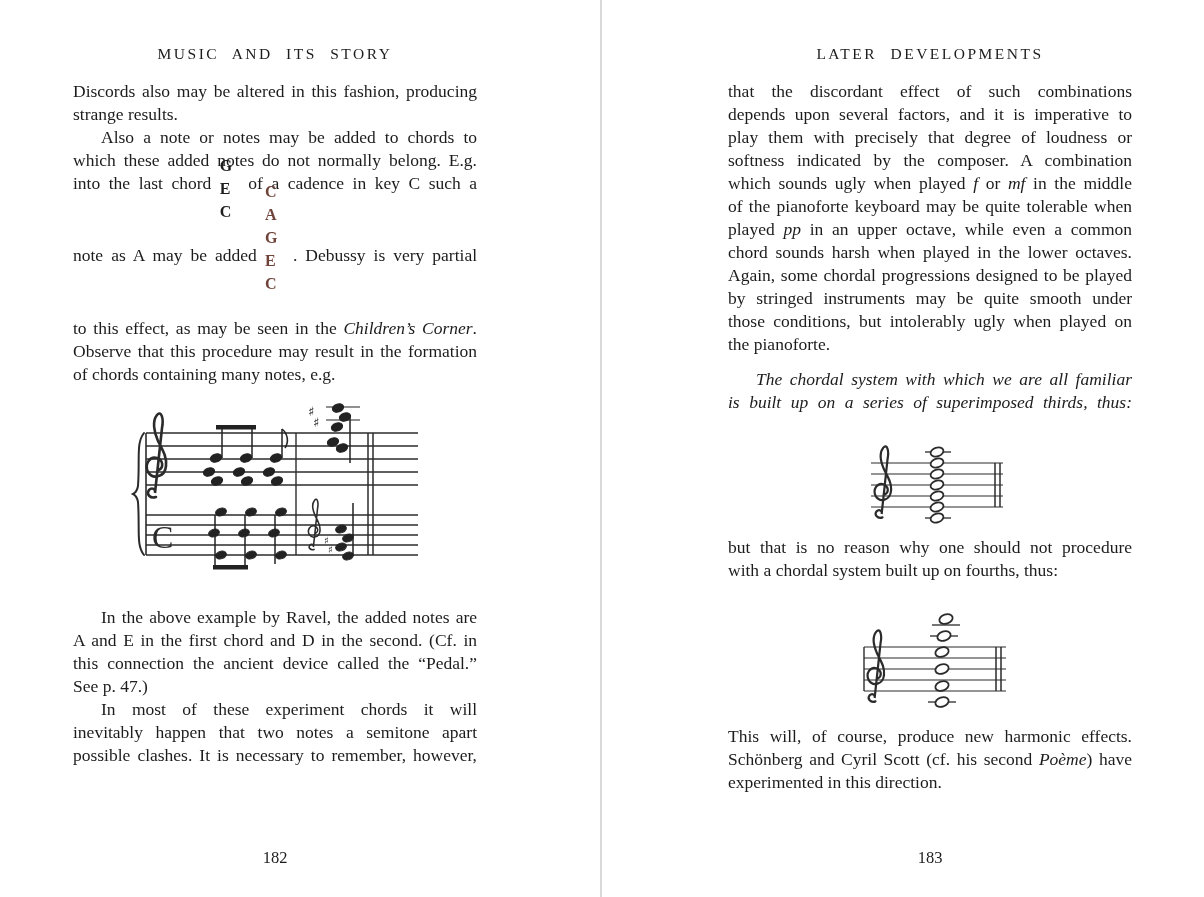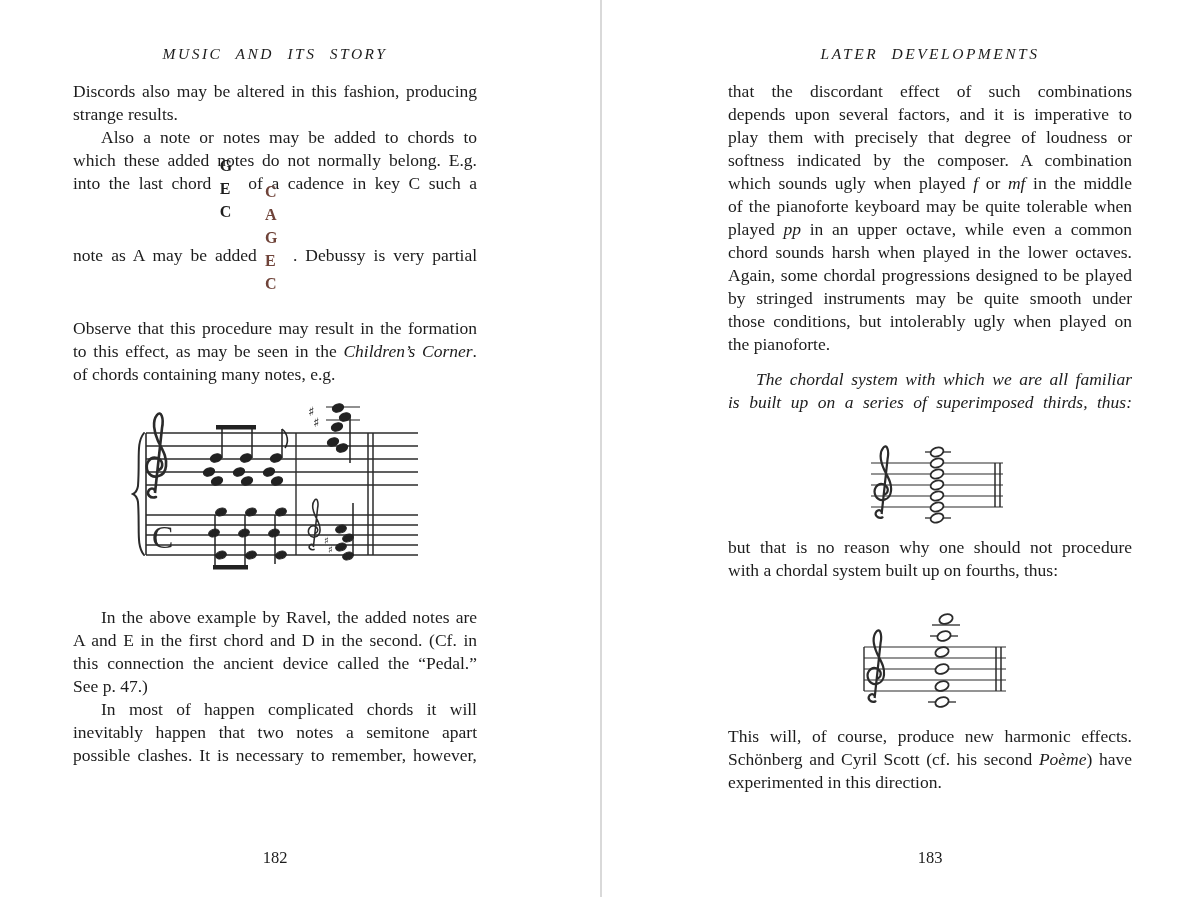--- a/index.html
+++ b/index.html
@@ -5,21 +5,21 @@
   html,body{margin:0;padding:0;}
   body{
     width:1204px;height:897px;position:relative;background:#ffffff;
     font-family:"Liberation Serif", serif;color:#1c1c1c;overflow:hidden;
   }
   .divider{position:absolute;left:600px;top:0;width:2px;height:897px;background:#d9d9d9;}
   .page{position:absolute;top:44px;width:404px;height:853px;}
   .page.left{left:73px;}
   .page.right{left:728px;}
   .page-header{
-    font-style:italic;font-size:15.5px;line-height:20px;letter-spacing:2.5px;word-spacing:7px;
+    font-size:15.5px;line-height:20px;letter-spacing:2.5px;word-spacing:7px;
     text-align:center;white-space:nowrap;
   }
   .para{font-size:17.5px;}
   .line{
     line-height:23px;text-align:justify;text-align-last:justify;
     -moz-text-align-last:justify;
   }
   .line.last{text-align-last:left;-moz-text-align-last:left;}
   .line.indent{text-indent:28px;}
   .para{margin-top:0;}
@@ -58,22 +58,22 @@
             <span class="cl">E</span>
             <span class="cl">C</span>
           </span></span> <span>of a cadence in key C such a</span></div>
       <div class="line" style="margin-bottom: 50px;"><span>note as A may be added</span> <span class="stack stack2"><span class="col" style="color: rgb(111, 67, 57);">
             <span class="cl">C</span>
             <span class="cl">A</span>
             <span class="cl">G</span>
             <span class="cl">E</span>
             <span class="cl">C</span>
           </span></span> <span>. Debussy is very partial</span></div>
+      <div class="line">to this effect, as may be seen in the <i>Children’s Corner</i>.</div>
       <div class="line">Observe that this procedure may result in the formation</div>
-      <div class="line">to this effect, as may be seen in the <i>Children’s Corner</i>.</div>
       <div class="line last">of chords containing many notes, e.g.</div>
     </div>
 
   <svg class="figure fig-ravel" width="290" height="185" viewBox="0 0 290 185">
     <defs>
       <path id="tclef" d="M30,99 C24,101 20,96 23,92 C26,89 30,91 29,95 L36,30 C38,20 35,12 31,17 C26,23 28,34 32,43 C37,53 41,59 40,68 C39,79 27,82 22,74 C18,66 24,58 31,60 C37,62 38,69 33,72" fill="none" stroke="#2b2b2b" stroke-width="2.6" stroke-linecap="round"></path>
     </defs>
     <g stroke="#2b2b2b" stroke-width="1.3">
 
       <line x1="16" y1="35" x2="288" y2="35"></line>
@@ -152,21 +152,21 @@
     <text class="sharp" x="198" y="155" font-size="10" fill="#222">♯</text>
   </svg>
 
   <div class="para">
       <div class="line indent">In the above example by Ravel, the added notes are</div>
       <div class="line">A and E in the first chord and D in the second. (Cf. in</div>
       <div class="line">this connection the ancient device called the “Pedal.”</div>
       <div class="line last">See p. 47.)</div>
     </div>
   <div class="para">
-      <div class="line indent">In most of happen complicated chords it will</div>
+      <div class="line indent">In most of these experiment chords it will</div>
       <div class="line">inevitably happen that two notes a semitone apart</div>
       <div class="line">possible clashes. It is necessary to remember, however,</div>
     </div>
 
   <div class="page-number">182</div>
 </div>
 
 <div class="page right">
   <div class="page-header">LATER  DEVELOPMENTS</div>
 

